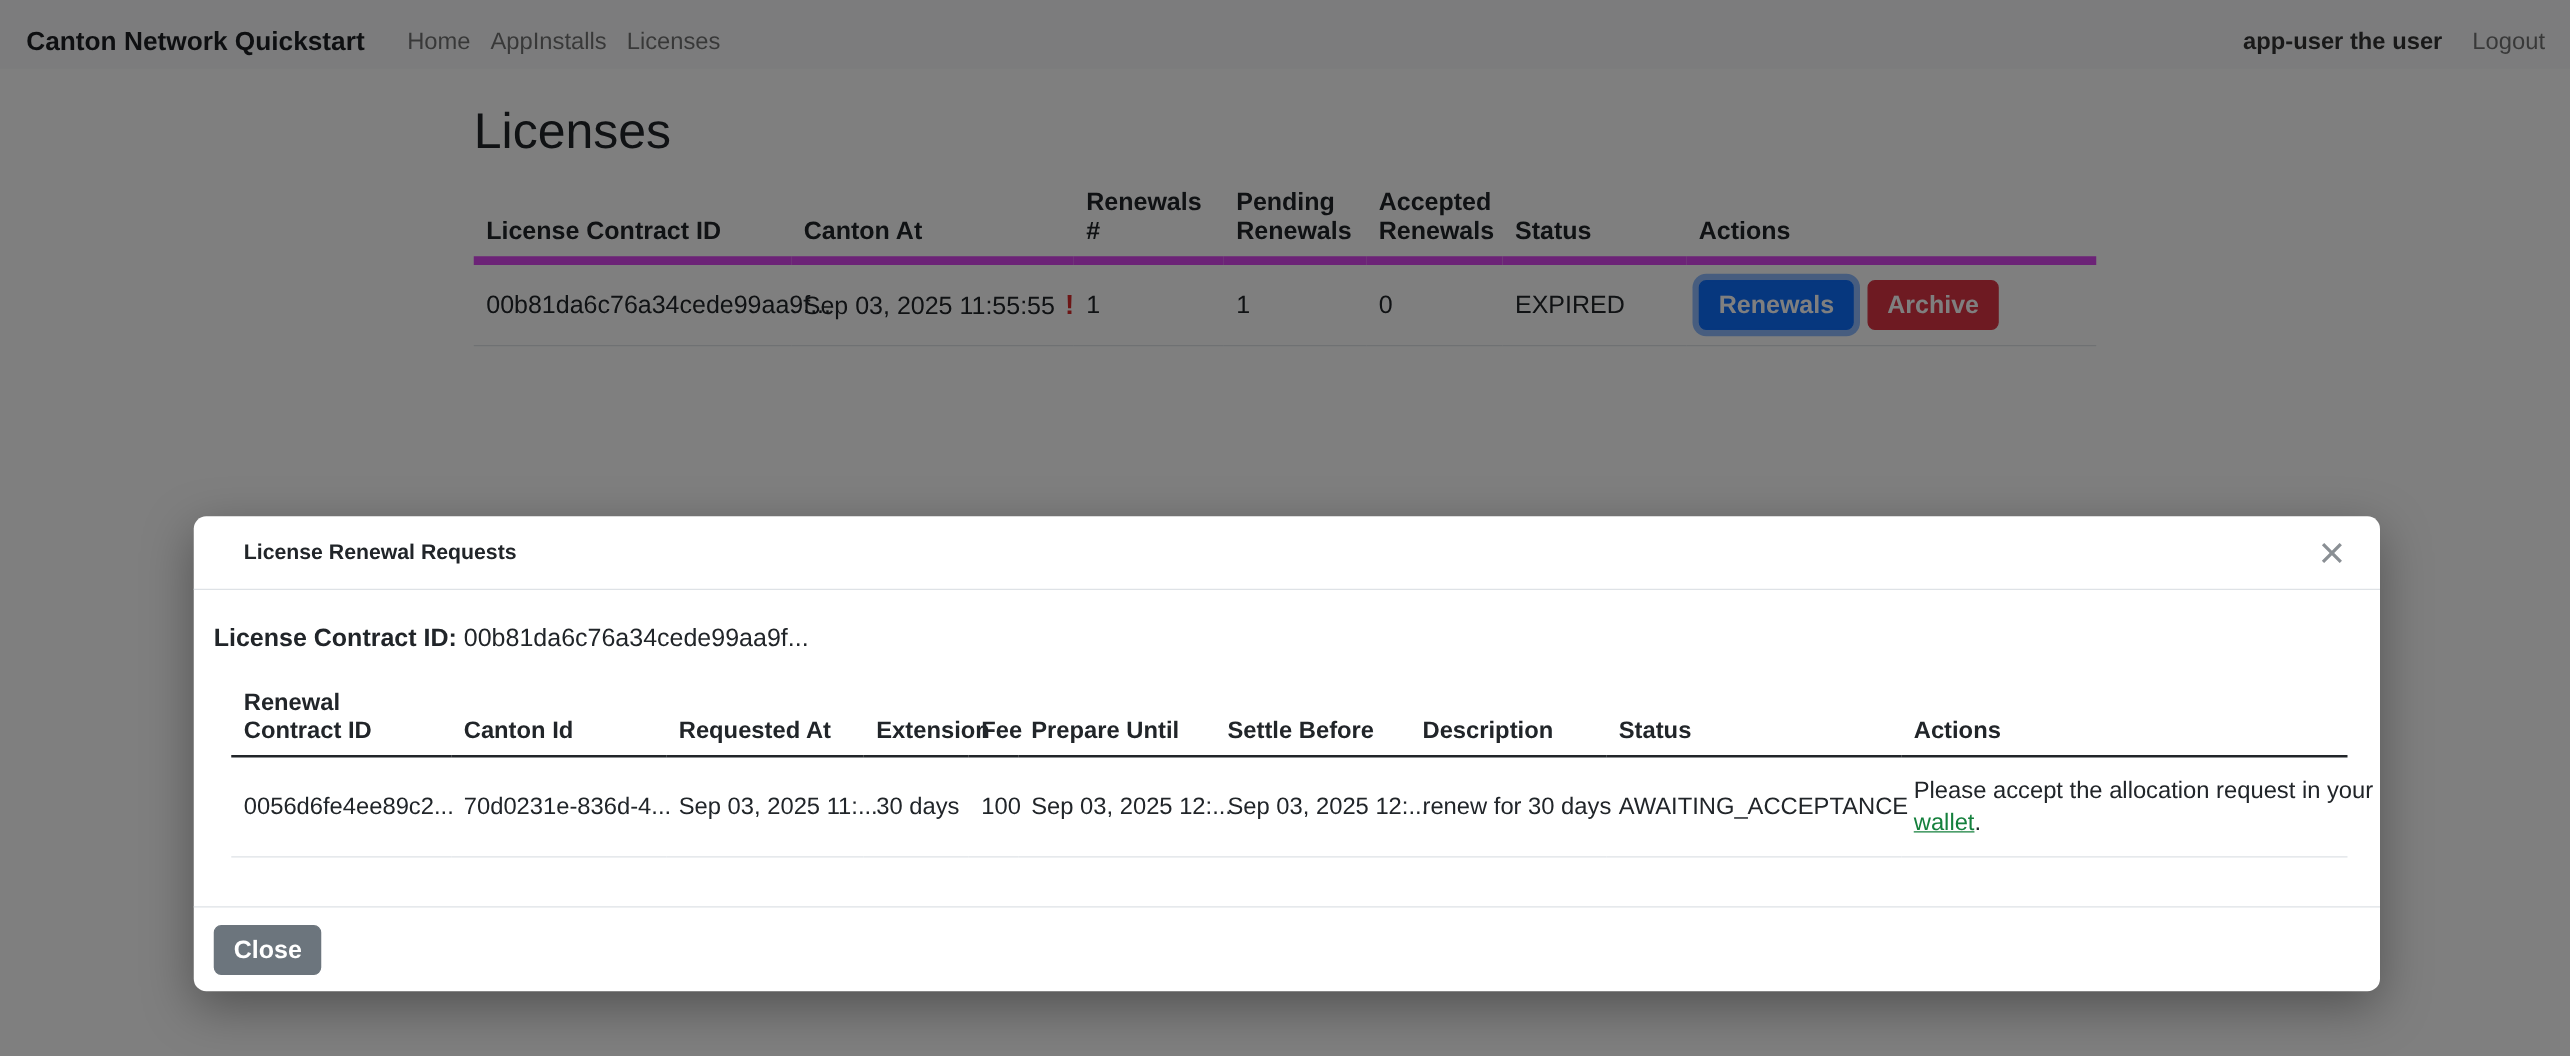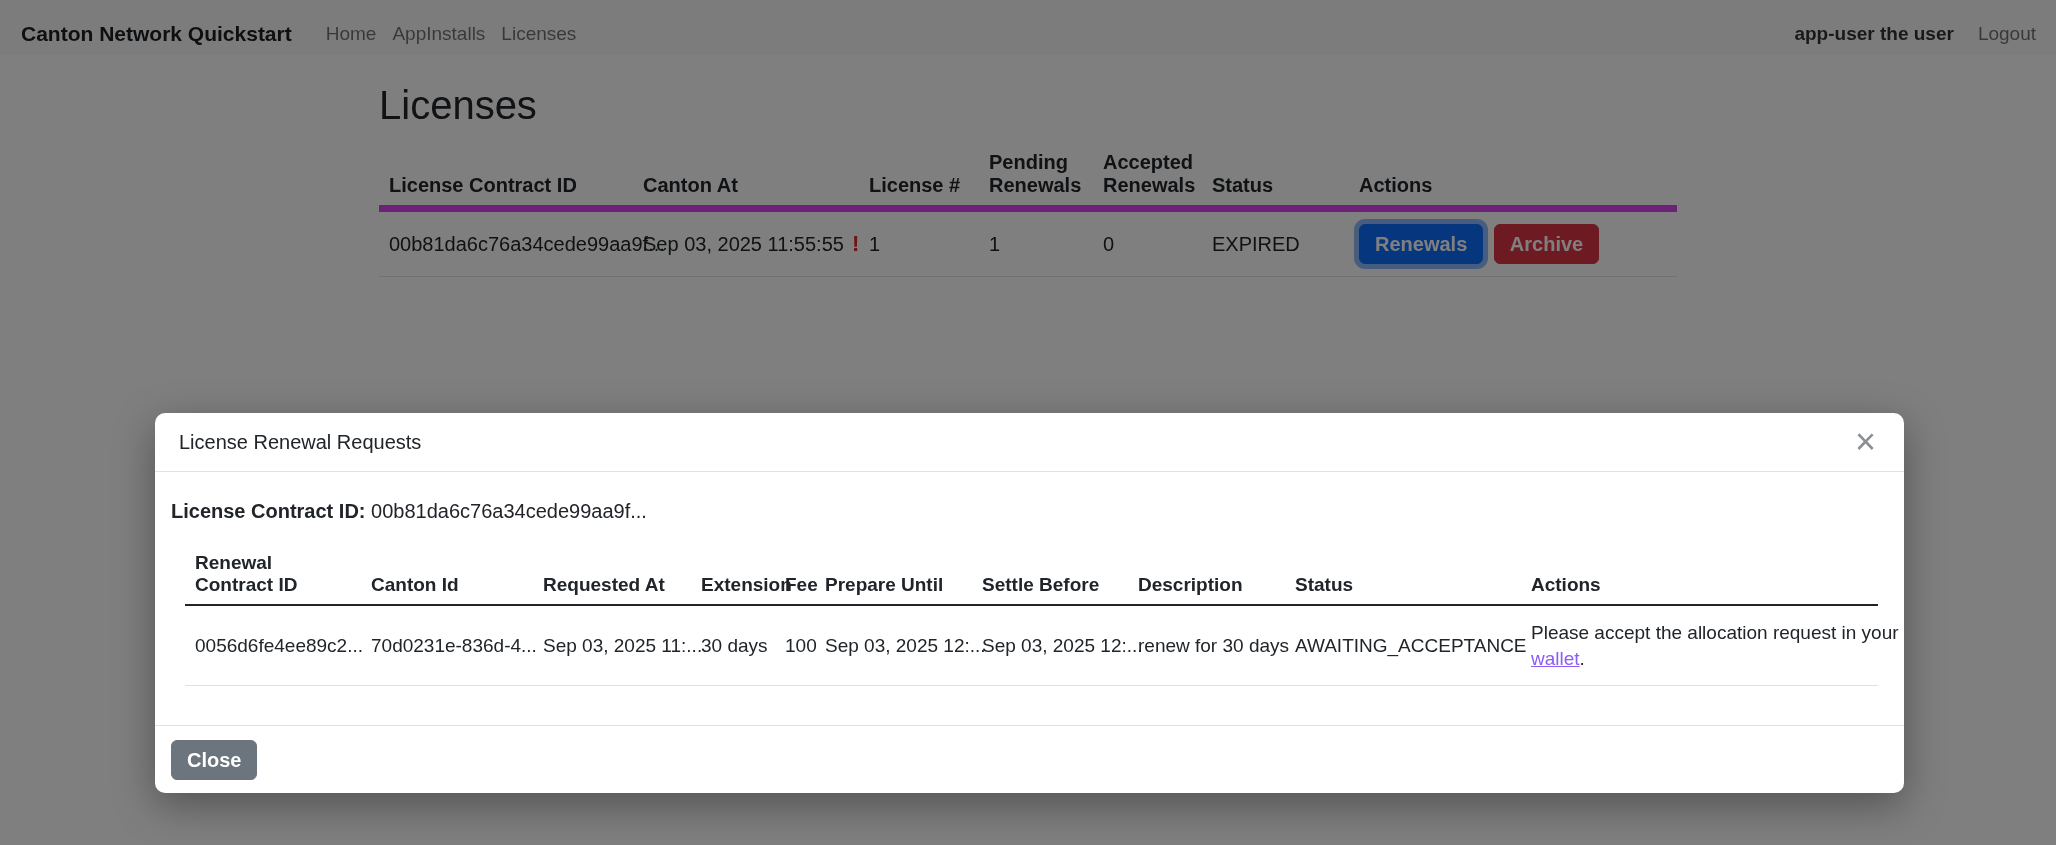--- a/index.html
+++ b/index.html
@@ -64,21 +64,21 @@
     position: absolute; left: 155px; top: 413px; width: 1749px; height: 380px;
     background: #fff; border-radius: 10px; z-index: 100;
     box-shadow: 0 12px 40px rgba(0,0,0,0.35);
     display: flex; flex-direction: column;
   }
   .modal-header {
     height: 59px; padding: 0 24px; flex: 0 0 auto;
     display: flex; align-items: center; justify-content: space-between;
     border-bottom: 1px solid #dee2e6;
   }
-  .modal-title { font-size: 20px; font-weight: 400; }
+  .modal-title { font-size: 17px; font-weight: 700; margin-left: 16px; }
   .modal-close {
     background: none; border: none; font-size: 36px; line-height: 1;
     color: #8a8f94; cursor: pointer; padding: 0 4px; font-family: inherit;
   }
   .modal-body { flex: 1 1 auto; padding: 14px 16px 0 16px; overflow: hidden; }
   .contract-line { font-size: 20px; margin-top: 14px; margin-left: 0; }
   .contract-line .lbl { font-weight: 700; }
 
   .renewals-table { width: 1693px; margin: 21px 0 0 14px; font-size: 19px; }
   .renewals-table th {
@@ -87,21 +87,21 @@
   }
   .renewals-table th.nowrap { white-space: nowrap; }
   .renewals-table td {
     padding: 14px 10px; vertical-align: middle; white-space: nowrap;
     border-bottom: 1px solid #dee2e6;
   }
   .m1{width:176px}.m2{width:172px}.m3{width:158px}.m4{width:84px}.m5{width:40px}
   .m6{width:157px}.m7{width:156px}.m8{width:157px}.m9{width:236px}
   .action-note { line-height: 1.35; }
   .action-note .seg { white-space: nowrap; }
-  .wallet-link { color: #8b5cf6; }
+  .wallet-link { color: #15803d; }
 
   .modal-footer {
     flex: 0 0 68px; border-top: 1px solid #dee2e6;
     display: flex; align-items: center; 
     padding: 0 16px;
   }
 </style>
 </head>
 <body>
 
@@ -118,21 +118,21 @@
 </nav>
 
 <main class="container" style="position:absolute; left:379px; top:55px; width:1298px;">
   <h1 class="page-title">Licenses</h1>
 
   <table class="licenses-table">
     <thead>
       <tr>
         <th class="c1">License Contract ID</th>
         <th class="c2">Canton At</th>
-        <th class="c3">License #</th>
+        <th class="c3">Renewals #</th>
         <th class="c4">Pending Renewals</th>
         <th class="c5">Accepted Renewals</th>
         <th class="c6">Status</th>
         <th>Actions</th>
       </tr>
     </thead>
     <tbody>
       <tr>
         <td>00b81da6c76a34cede99aa9f...</td>
         <td>

